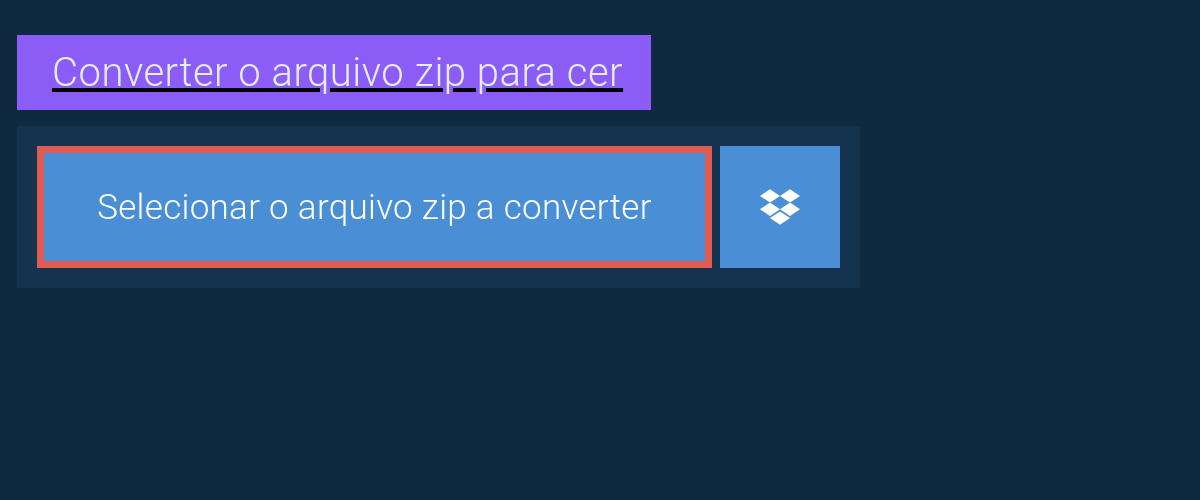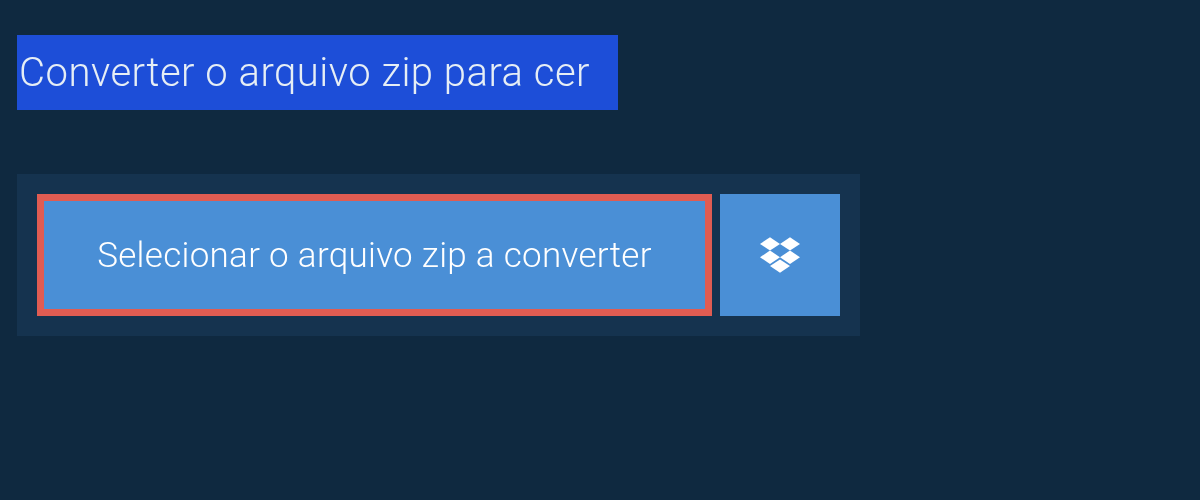--- a/index.html
+++ b/index.html
@@ -11,41 +11,41 @@
       width: 1200px;
       height: 500px;
       background: #0f2940;
       font-family: -apple-system, BlinkMacSystemFont, "Segoe UI", Roboto, Helvetica, Arial, sans-serif;
       overflow: hidden;
     }
     .header-bar {
       position: absolute;
       left: 17px;
       top: 35px;
-      background: #1d4ed8;
-      padding: 14px 28px 14px 2px;
+      background: #8b5cf6;
+      padding: 14px 28px 14px 35px;
+      text-decoration: underline;
     }
     .header-title {
       color: #e6eef5;
       font-size: 40px;
       font-weight: 300;
       letter-spacing: 0.5px;
     }
     .main-panel {
       position: absolute;
       left: 17px;
       top: 126px;
       width: 843px;
       height: 162px;
       background: #15334f;
       padding: 20px;
       display: flex;
       gap: 8px;
       align-items: stretch;
-      margin-top: 48px;
     }
     .select-button {
       flex: 1;
       background: #4a8fd6;
       border: 7px solid #e05c52;
       display: flex;
       align-items: center;
       justify-content: center;
       cursor: pointer;
     }

